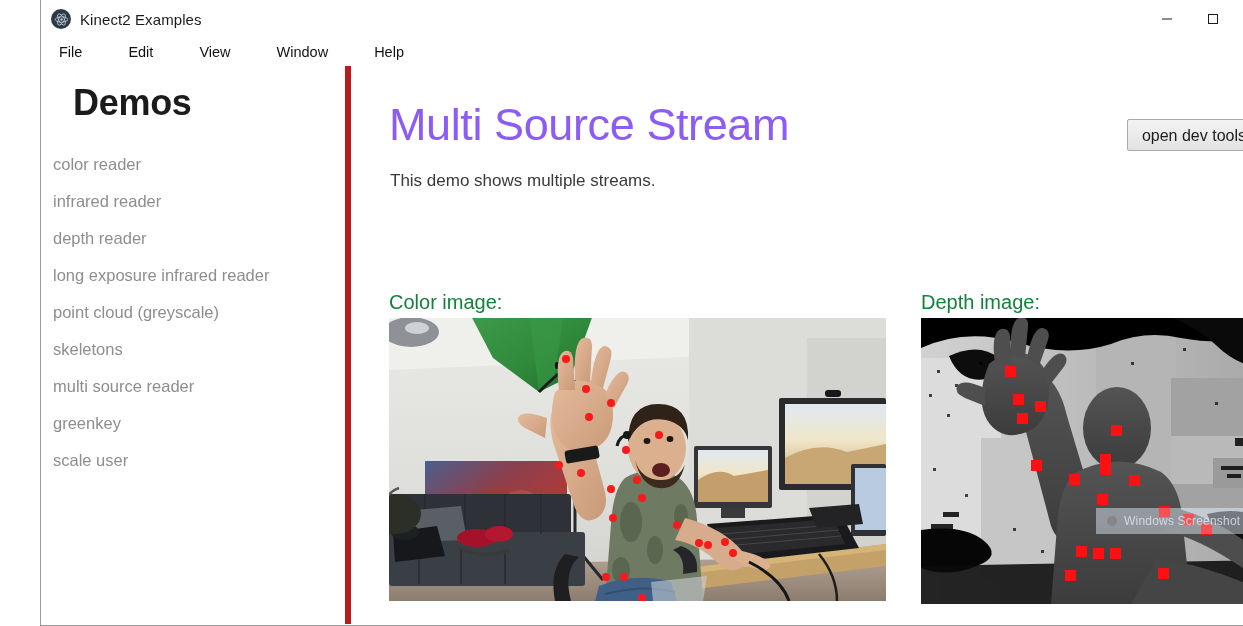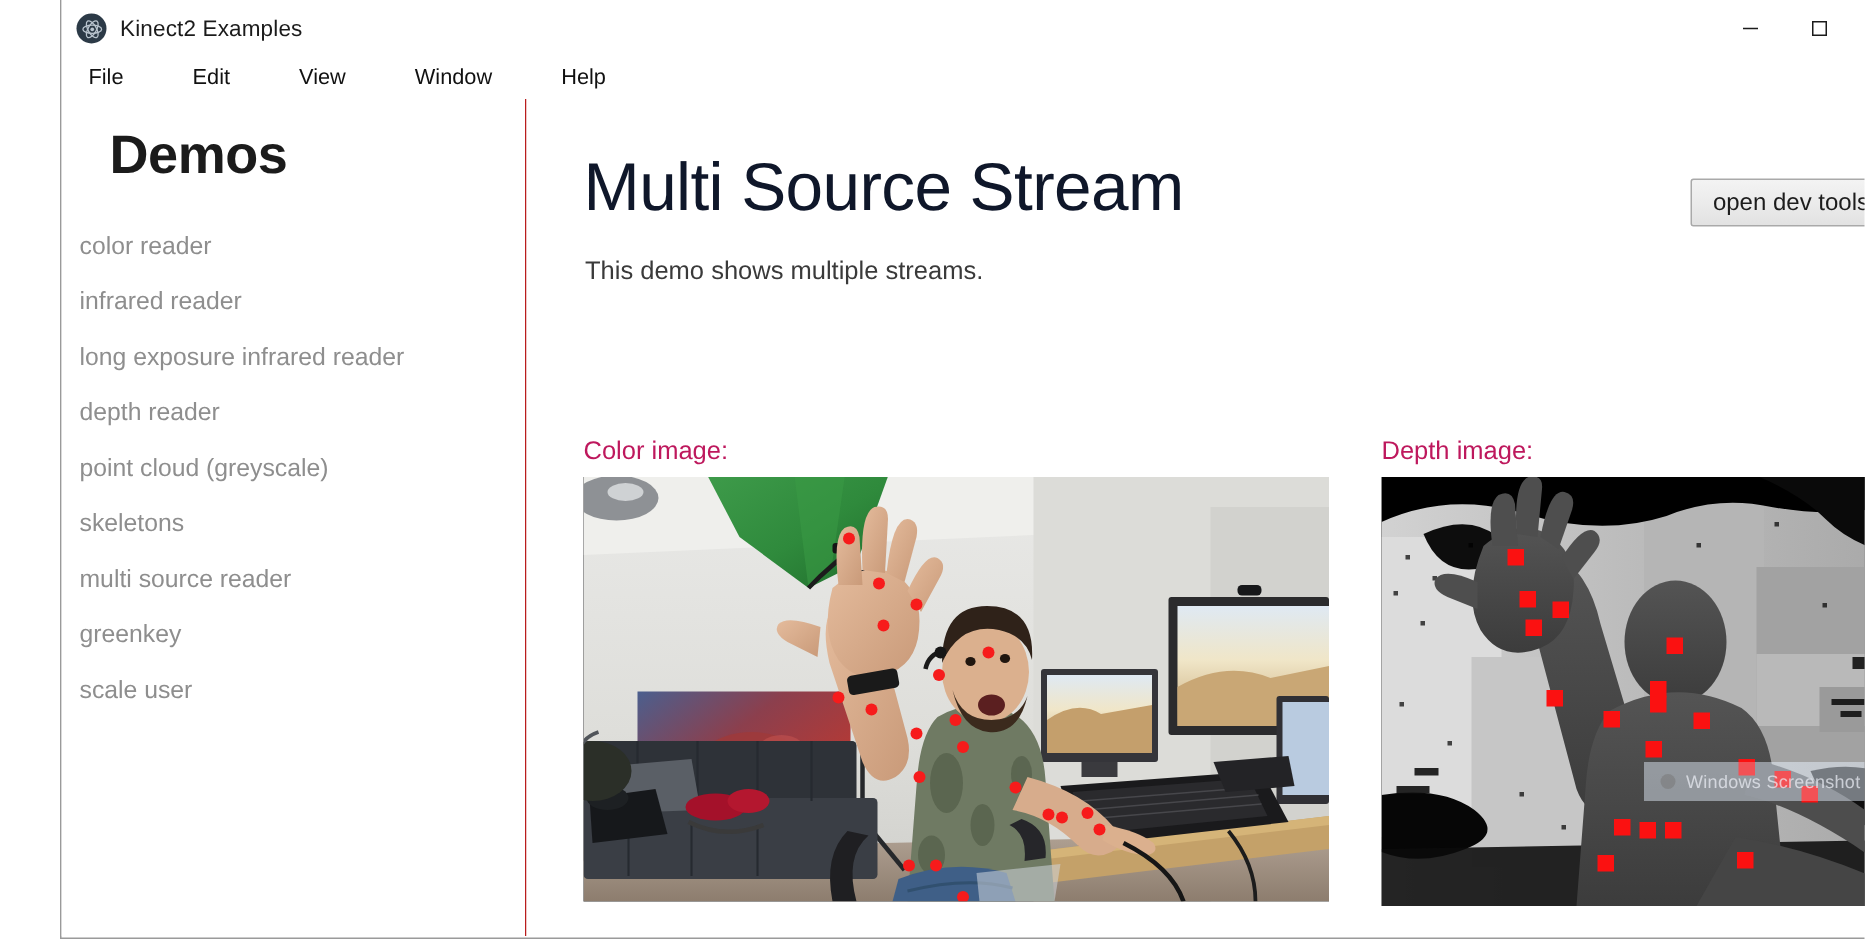--- a/index.html
+++ b/index.html
@@ -90,21 +90,21 @@
 
   
   .content {
     display: flex;
     height: 558px;
     box-sizing: border-box;
   }
   .sidebar {
     width: 310px;
     flex: none;
-    border-right: 1px solid #b91c1c;
+    border-right: 6px solid #b91c1c;
     box-sizing: border-box;
     padding-top: 16px;
     background: #ffffff;
   }
   .sidebar-title {
     font-size: 36px;
     font-weight: bold;
     color: #1b1b1b;
     margin: 0 0 22px 32px;
     letter-spacing: -0.3px;
@@ -130,21 +130,21 @@
     padding: 0;
     background: #ffffff;
     overflow: hidden;
   }
   .page-title {
     position: absolute;
     left: 38px;
     top: 33px;
     font-size: 45px;
     font-weight: 300;
-    color: #0f172a;
+    color: #8b5cf6;
     letter-spacing: -0.4px;
     white-space: nowrap;
   }
   .page-sub {
     position: absolute;
     left: 39px;
     top: 105px;
     font-size: 17px;
     color: #3a3a3a;
     white-space: nowrap;
@@ -159,22 +159,22 @@
     padding: 7px 14px 5px 14px;
     background: linear-gradient(to bottom, #f3f3f3 0%, #ececec 45%, #e2e2e2 100%);
     border: 1px solid #a9a9a9;
     border-radius: 2px;
     cursor: pointer;
     white-space: nowrap;
   }
 
   .stream-label {
     position: absolute;
-    font-size: 17px;
-    color: #be185d;
+    font-size: 20px;
+    color: #15803d;
     white-space: nowrap;
   }
   .label-color { left: 38px; top: 225px; }
   .label-depth { left: 570px; top: 225px; text-align: right; }
 
   .stream-frame {
     position: absolute;
     overflow: hidden;
     background: #2b2b2b;
   }
@@ -266,22 +266,22 @@
     <div class="menu-item">Help</div>
   </div>
 
   <div class="content">
 
     <div class="sidebar">
       <div class="sidebar-title">Demos</div>
       <ul class="demo-list">
         <li class="demo-item">color reader</li>
         <li class="demo-item">infrared reader</li>
+        <li class="demo-item">depth reader</li>
         <li class="demo-item">long exposure infrared reader</li>
-        <li class="demo-item">depth reader</li>
         <li class="demo-item">point cloud (greyscale)</li>
         <li class="demo-item">skeletons</li>
         <li class="demo-item">multi source reader</li>
         <li class="demo-item">greenkey</li>
         <li class="demo-item">scale user</li>
       </ul>
     </div>
 
     <div class="main">
 

